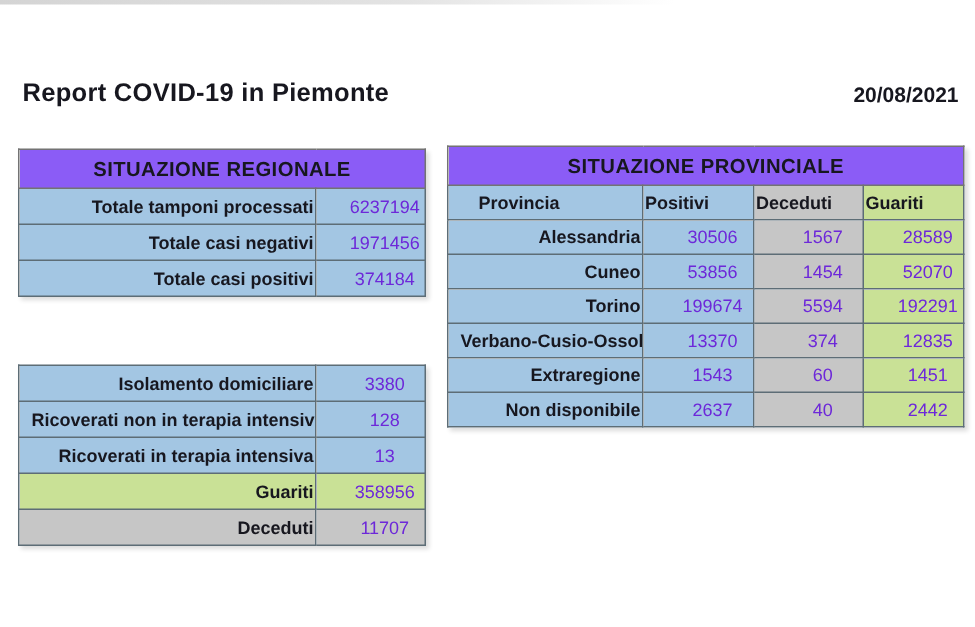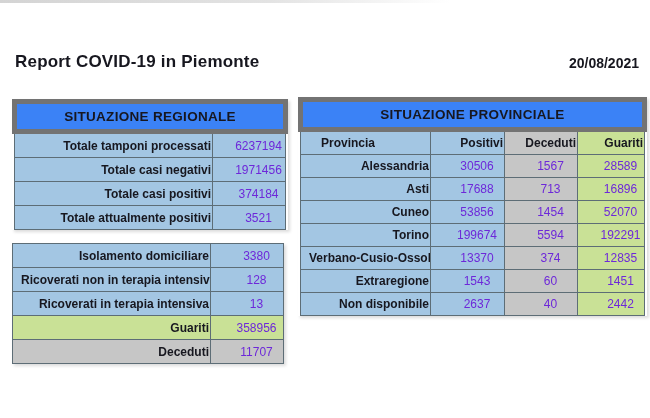--- a/index.html
+++ b/index.html
@@ -32,38 +32,38 @@
   td, th {
     border:1px solid #5d6d76;
     overflow:hidden; white-space:nowrap;
   }
   .tbl { position:absolute; }
   .tbl-regional-1 { left:12px;  top:99px;  width:271px; }
   .tbl-regional-2 { left:12px;  top:243px; width:271px; }
   .tbl-provincial { left:298px; top:97px;  width:344px; }
 
   th.section-head {
-    background:#3b82f6;
+    background:#8b5cf6;
     font-size:13.5px; font-weight:bold;
     height:23px; text-align:center;
     letter-spacing:0.3px;
-    border:5px solid #737373;
+    border:1px solid #737373;
   }
   td.lbl {
     font-weight:bold; font-size:12px;
     padding-left:8px; height:21px;
     text-align:right;
   }
   td.val {
     font-size:12px; text-align:center;
     font-weight:normal; color:#6d28d9;padding-left:20px;
   }
   td.colhead {
     font-weight:bold; font-size:12px;
-    height:20px; text-align:right;
+    height:20px; text-align:left;
   }
   td.colhead.first { text-align:left; padding-left:20px; }
   .blue  { background:#a3c6e3; }
   .green { background:#c9e196;margin-top:30px; }
   .gray  { background:#c6c6c6; }
   .prow td { height:20px; }
 </style>
 </head>
 <body>
 
@@ -85,24 +85,20 @@
     <td class="lbl blue">Totale tamponi processati</td>
     <td class="val blue">6237194</td>
   </tr>
   <tr>
     <td class="lbl blue">Totale casi negativi</td>
     <td class="val blue">1971456</td>
   </tr>
   <tr>
     <td class="lbl blue">Totale casi positivi</td>
     <td class="val blue">374184</td>
-  </tr>
-  <tr>
-    <td class="lbl blue">Totale attualmente positivi</td>
-    <td class="val blue">3521</td>
   </tr>
 </tbody>
   </table>
 
 <table class="tbl tbl-regional-2">
   <colgroup>
       <col style="width:198px">
       <col style="width:73px">
     </colgroup>
   <tbody>
@@ -146,26 +142,20 @@
     <td class="colhead gray">Deceduti</td>
     <td class="colhead green">Guariti</td>
   </tr>
   <tr class="prow">
     <td class="lbl blue">Alessandria</td>
     <td class="val blue">30506</td>
     <td class="val gray">1567</td>
     <td class="val green">28589</td>
   </tr>
   <tr class="prow">
-    <td class="lbl blue">Asti</td>
-    <td class="val blue">17688</td>
-    <td class="val gray">713</td>
-    <td class="val green">16896</td>
-  </tr>
-  <tr class="prow">
     <td class="lbl blue">Cuneo</td>
     <td class="val blue">53856</td>
     <td class="val gray">1454</td>
     <td class="val green">52070</td>
   </tr>
   <tr class="prow">
     <td class="lbl blue">Torino</td>
     <td class="val blue">199674</td>
     <td class="val gray">5594</td>
     <td class="val green">192291</td>

